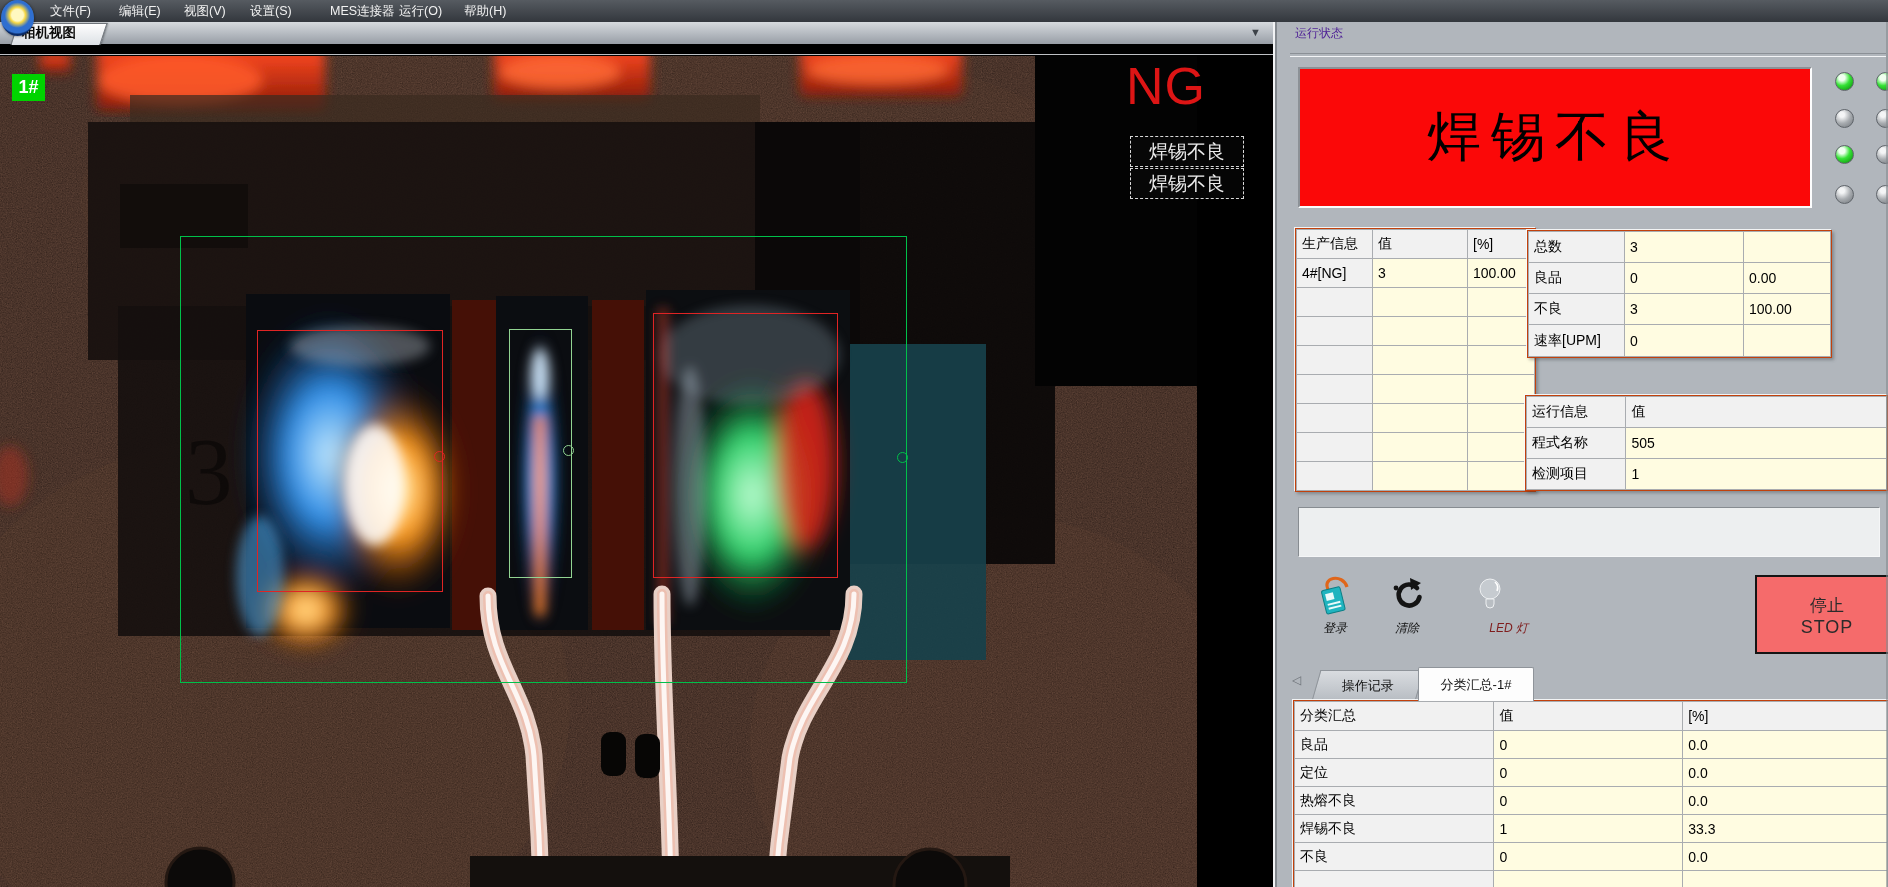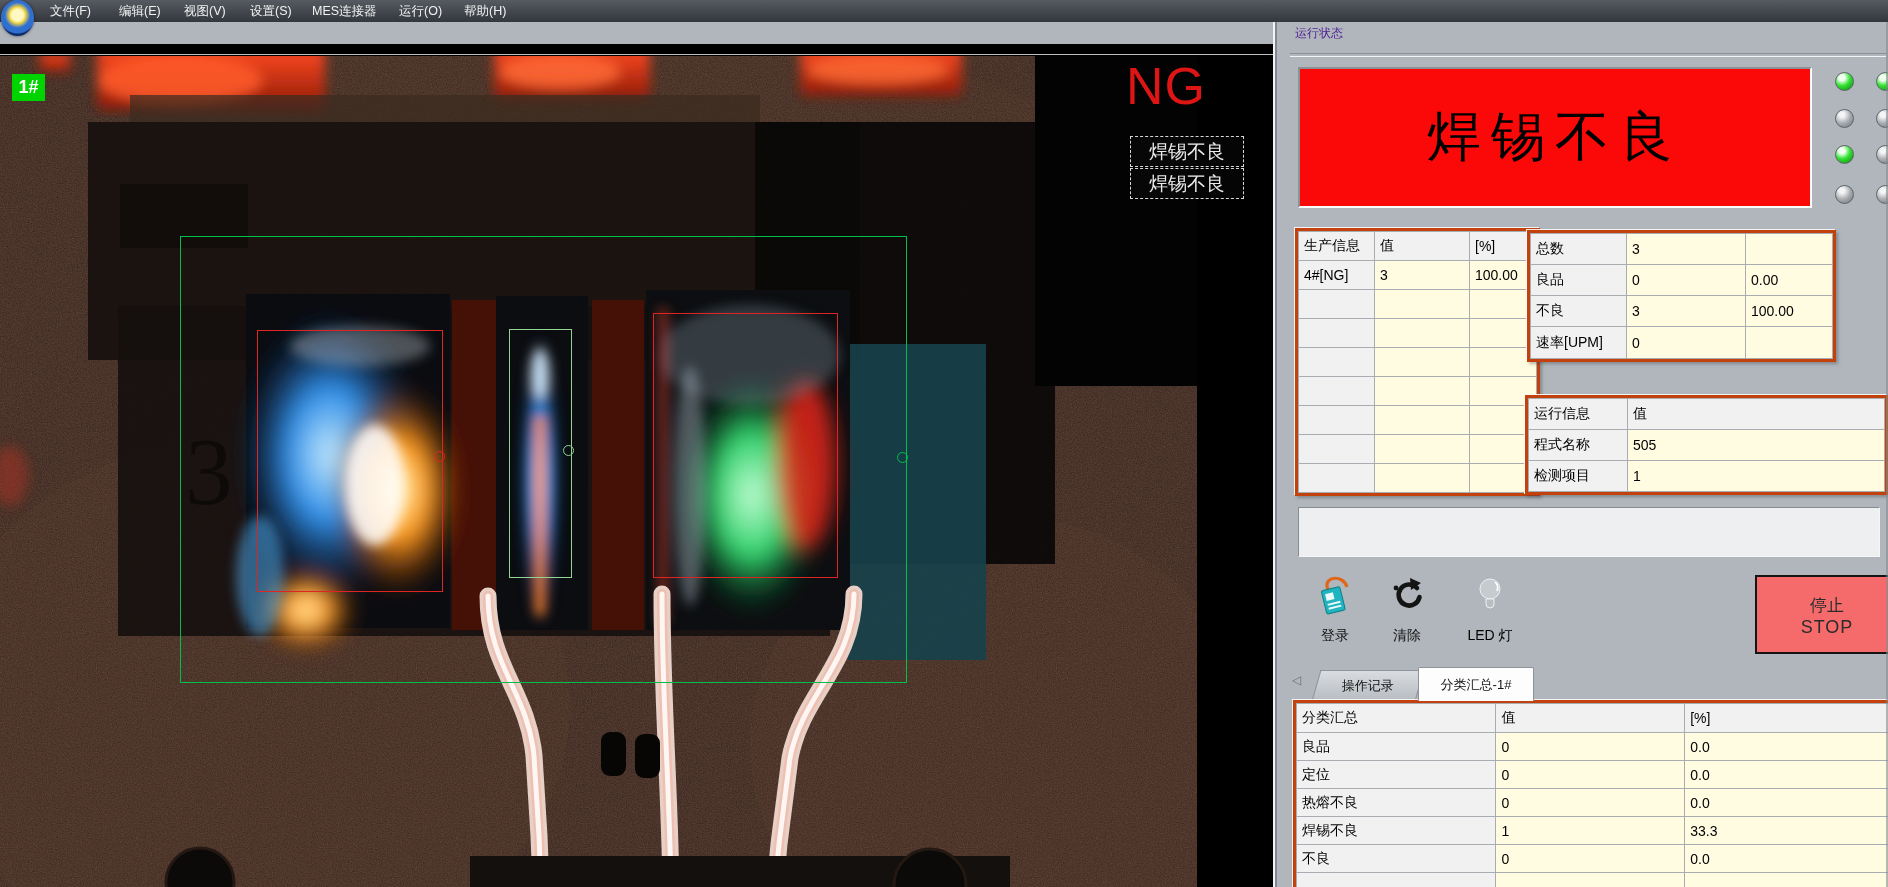--- a/index.html
+++ b/index.html
@@ -50,34 +50,34 @@
   #panel-groupline{position:absolute;left:2px;top:31px;width:596px;height:2px;
     border-top:1px solid #8b9096;border-bottom:1px solid #f3f4f6;}
   #alarm-box{position:absolute;left:10px;top:45px;width:510px;height:137px;background:#fb0808;
     border:2px solid;border-color:#8c9196 #fcfdfd #fcfdfd #8c9196;
     display:flex;align-items:center;justify-content:center;}
   #alarm-text{font-family:"Liberation Serif",serif;font-size:54px;color:#000;letter-spacing:10px;}
   .led{position:absolute;width:17px;height:17px;border-radius:50%;border:1px solid #5f646a;}
   .led.on{background:radial-gradient(circle at 35% 28%, #f0fff0 0 18%, #35e235 48%, #0a8c0a 95%);}
   .led.off{background:radial-gradient(circle at 35% 28%, #f4f5f6 0 15%, #a8acb0 52%, #74797e 95%);}
   
-  .tblwrap{position:absolute;border:3px solid #c2410c;background:#84cc16;
+  .tblwrap{position:absolute;border:1px solid #c2410c;background:#84cc16;
     box-shadow:-1px -1px 0 rgba(250,251,252,.9),2px 2px 3px rgba(50,54,58,.35);}
   table.tbl{border-collapse:collapse;table-layout:fixed;}
   .tbl td{border:1px solid #a9acb0;font-size:14px;color:#000;padding:0 0 0 5px;
     background:#fffce1;overflow:hidden;white-space:nowrap;}
   .tbl td.lab{background:#f1f1f1;}
   
   #msg-box{position:absolute;left:10px;top:485px;width:580px;height:48px;background:#edeff0;
     border:1px solid;border-color:#878c91 #f5f6f7 #f5f6f7 #878c91;}
   
   .toolbtn{position:absolute;top:551px;height:68px;text-align:center;cursor:pointer;}
   .toolbtn .ticon{display:block;margin:0 auto;}
-  .toolbtn .tlabel{display:block;font-size:14px;color:#111;margin-top:12px;}
-  .toolbtn.disabled .tlabel{color:#000000;}
+  .toolbtn .tlabel{display:block;font-size:12px;color:#111;margin-top:5px;font-style:italic;}
+  .toolbtn.disabled .tlabel{color:#7f1d1d;text-align:right;}
   #stop-button{position:absolute;left:467px;top:553px;width:140px;height:75px;background:#f56b6b;
     border:2px solid #141414;color:#2b2b2b;text-align:center;cursor:pointer;}
   #stop-line1{display:block;margin-top:17px;font-size:17px;}
   #stop-line2{display:block;font-size:18px;letter-spacing:1px;}
   
   #btab-arrow{position:absolute;left:4px;top:651px;font-size:12px;color:#6d7278;}
   .btab{position:absolute;top:648px;height:30px;line-height:30px;text-align:center;font-size:13px;color:#111;}
   #btab-0{left:28px;width:102px;background:linear-gradient(#d9dce0,#b7bcc2);
     transform:skewX(-16deg);border:1px solid #8f949a;border-bottom:none;}
   #btab-0 span{display:block;transform:skewX(16deg);}
@@ -88,26 +88,31 @@
 </head>
 <body>
 
 <div id="app">
 
   <div id="menu-bar">
     <span class="menu-item" style="left:46px">文件(F)</span>
     <span class="menu-item" style="left:115px">编辑(E)</span>
     <span class="menu-item" style="left:180px">视图(V)</span>
     <span class="menu-item" style="left:246px">设置(S)</span>
-    <span class="menu-item" style="left:308px">MES连接器</span>
+    <span class="menu-item" style="left:326px">MES连接器</span>
     <span class="menu-item" style="left:395px">运行(O)</span>
     <span class="menu-item" style="left:460px">帮助(H)</span>
   </div>
   <div id="app-logo"></div>
 
+  <div id="tab-bar">
+    <div id="camera-tab"></div>
+    <span id="camera-tab-label">相机视图</span>
+    <span id="tab-dropdown">▼</span>
+  </div>
 
   <div id="camera-pane">
     <div id="camera-topline"></div>
 
     <svg id="photo" width="1197" height="831" viewBox="0 0 1197 831">
       <defs>
         <radialGradient id="gBlu" cx="50%" cy="50%" r="50%">
           <stop offset="0%" stop-color="#c8ecff"></stop>
             <stop offset="45%" stop-color="#2f8fe8"></stop>
           <stop offset="100%" stop-color="#0a2858" stop-opacity="0"></stop>

